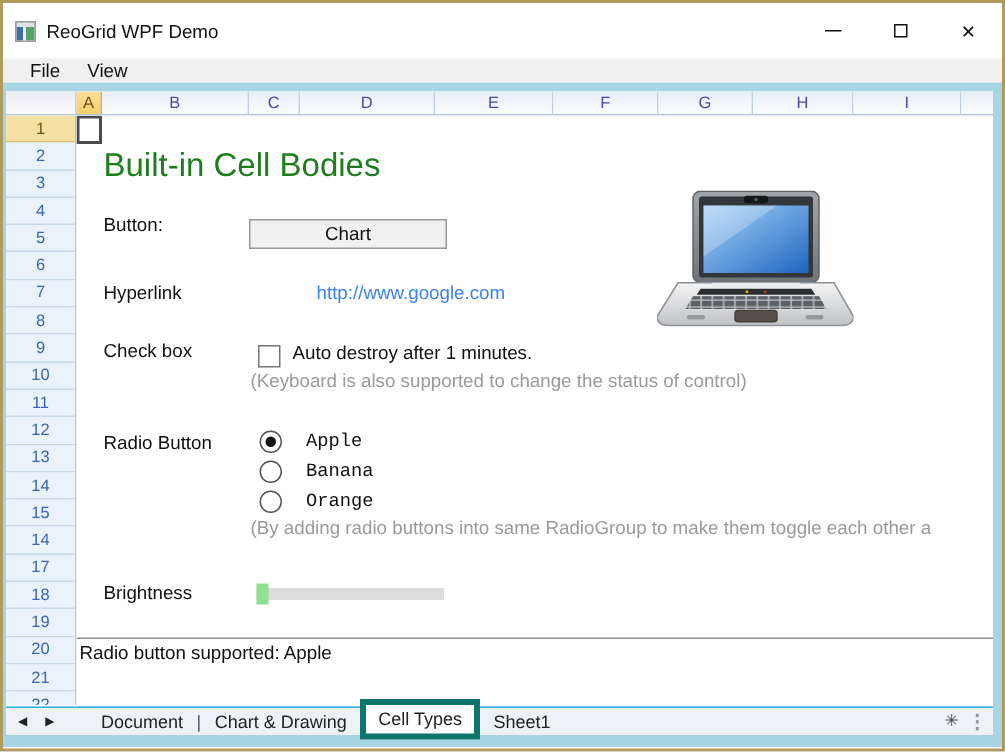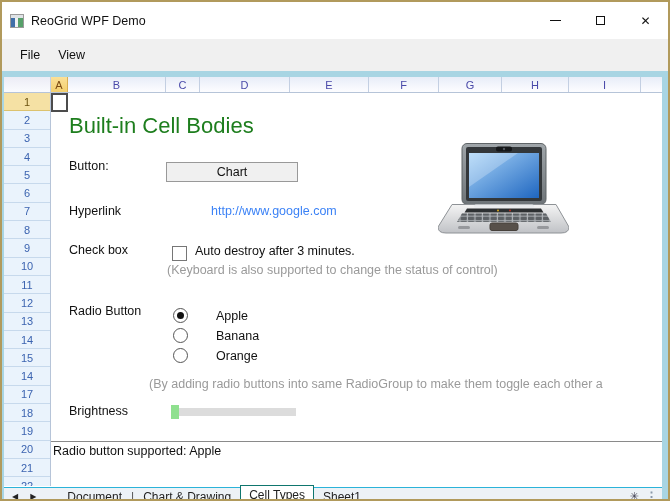--- a/index.html
+++ b/index.html
@@ -12,21 +12,21 @@
     background:linear-gradient(180deg,#dfe3e6 0 3px,transparent 3px),
                linear-gradient(90deg,#3f6ea8 0 34%,#eef0f2 34% 55%,#57a06a 55% 100%);}
   .title{font-size:12.5px;color:#111;}
   .win-btns{margin-left:auto;display:flex;height:30px;}
   .wb{width:45px;height:30px;display:flex;align-items:center;justify-content:center;color:#111;}
   .min-glyph{display:block;width:11px;height:1px;background:#111;}
   .max-glyph{display:block;width:9px;height:9px;border:1px solid #111;}
   .close-glyph{font-size:12px;line-height:1;}
 
   
-  .menubar{height:32px;background:#f0f0f0;display:flex;align-items:center;padding-left:9px;gap:0;}
+  .menubar{height:16px;background:#f0f0f0;display:flex;align-items:center;padding-left:9px;gap:0;}
   .menu-item{font-size:12.5px;color:#111;padding:3px 9px;}
 
   
   .workspace{position:relative;height:443px;background:#a8d5e3;overflow:hidden;}
 
   
   .grid{position:absolute;left:2px;top:6px;width:658px;height:410px;background:#fff;overflow:hidden;}
   .col-row{display:flex;height:16px;border-bottom:1px solid #b6c4d8;background:#fff;}
   .corner{width:47px;height:100%;background:linear-gradient(#ececf5,#fafbfe);border-right:1px solid #c3cfe2;}
   .col-h{height:100%;background:linear-gradient(#e8edf8,#fdfdff);border-right:1px solid #c3cfe2;
@@ -44,41 +44,41 @@
   .sel-box{position:absolute;left:0;top:0;width:17px;height:19px;border:2px solid #4c4c4c;background:#fff;}
   .heading{position:absolute;left:18px;top:20px;margin:0;font-size:22px;font-weight:400;color:#1e7e1e;}
   .lbl{position:absolute;font-size:12.5px;color:#111;white-space:nowrap;}
   .hello-btn{position:absolute;left:115px;top:69px;width:132px;height:20px;background:#f0f0f0;
     border:1px solid #999;display:flex;align-items:center;justify-content:center;font-size:12.5px;color:#111;}
   .link{position:absolute;left:116px;top:111px;font-size:12.5px;color:#3b82f6;text-decoration:none;white-space:nowrap;padding-left:44px;}
   .cb{position:absolute;left:121px;top:153px;width:15px;height:15px;background:#fff;border:1px solid #767676;}
   .cb-text{position:absolute;left:144px;top:151px;font-size:12.5px;color:#111;white-space:nowrap;}
   .note{position:absolute;font-size:12.5px;color:#9a9a9a;white-space:nowrap;}
   .note1{left:116px;top:170px;}
-  .note2{left:98px;top:268px;right:0;overflow:hidden;margin-top:16px;}
+  .note2{left:116px;top:268px;right:0;overflow:hidden;}
   .radio-opts{position:absolute;left:122px;top:210px;}
-  .radio-row{height:20px;display:flex;align-items:flex-end;gap:28px;}
+  .radio-row{height:20px;display:flex;align-items:flex-start;gap:16px;font-family:Liberation Mono, monospace;}
   .radio{width:15px;height:15px;border-radius:50%;border:1px solid #555;background:#fff;position:relative;flex:0 0 15px;}
   .radio.checked::after{content:"";position:absolute;left:3px;top:3px;width:7px;height:7px;border-radius:50%;background:#111;}
   .radio-lbl{font-size:12.5px;color:#111;white-space:nowrap;}
   .slider{position:absolute;left:120px;top:312px;width:125px;height:14px;}
   .slider .track{position:absolute;left:0;top:3px;width:125px;height:8px;background:#dcdcdc;}
   .slider .thumb{position:absolute;left:0;top:0;width:8px;height:14px;background:#8fe08f;}
   .status-line{position:absolute;left:0;right:0;top:348px;height:1px;background:#8a8a8a;}
   .status{position:absolute;left:2px;top:351px;font-size:12.5px;color:#111;white-space:nowrap;}
   .laptop{position:absolute;left:387px;top:50px;width:131px;height:92px;}
 
   
   .tabbar{position:absolute;left:2px;top:416px;width:658px;height:19px;background:#edf2f6;
     display:flex;align-items:center;font-size:12px;color:#222;}
   .tabbar::before{content:"";position:absolute;left:0;top:0;right:0;height:1px;background:#2cb3d9;}
   .tab-arrow{font-size:8px;color:#222;padding:0 4px;margin-left:4px;position:relative;z-index:1;}
   .tabs{display:flex;align-items:center;margin-left:18px;height:100%;}
   .tab{padding:16px 9px;position:relative;z-index:1;white-space:nowrap;}
-  .tab.active{background:#fff;border:1px solid #0f766e;margin-top:-3px;padding:2px 8px 3px 8px;z-index:2;}
+  .tab.active{background:#fff;border:4px solid #0f766e;margin-top:-3px;padding:2px 8px 3px 8px;z-index:2;}
   .tab-sep{color:#555;position:relative;z-index:1;}
   .tab-menu{margin-left:auto;font-size:11px;color:#445;padding:0 6px;position:relative;z-index:1;}
   .grip{font-size:13px;color:#8a98a8;font-weight:bold;padding-right:4px;position:relative;z-index:1;}
 </style>
 </head>
 <body>
 
 <div class="window">
 
   <div class="titlebar">
@@ -188,21 +188,21 @@
             <rect x="52" y="80" width="28" height="7.5" rx="2" fill="#57504a" stroke="#46403b"></rect>
             <rect x="20" y="83" width="12" height="3" rx="1.5" fill="#96989c"></rect>
             <rect x="99" y="83" width="12" height="3" rx="1.5" fill="#96989c"></rect>
           </svg>
 
           <span class="lbl" style="left:18px;top:111px;">Hyperlink</span>
           <a class="link" href="#">http://www.google.com</a>
 
           <span class="lbl" style="left:18px;top:150px;">Check box</span>
           <span class="cb"></span>
-          <span class="cb-text">Auto destroy after 3 minutes.</span>
+          <span class="cb-text">Auto destroy after 1 minutes.</span>
           <span class="note note1">(Keyboard is also supported to change the status of control)</span>
 
           <span class="lbl" style="left:18px;top:211px;">Radio Button</span>
           <div class="radio-opts" id="radio-options">
               <div class="radio-row">
                 <div class="radio checked"></div>
                 <div class="radio-lbl">Apple</div>
               </div>
               <div class="radio-row">
                 <div class="radio"></div>

